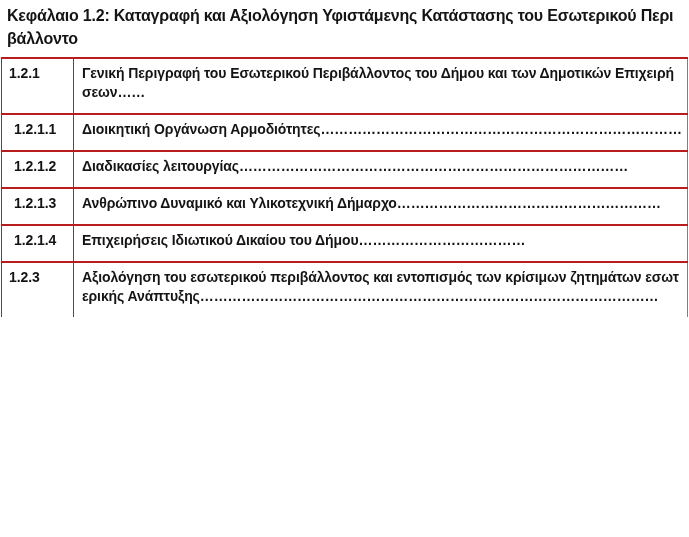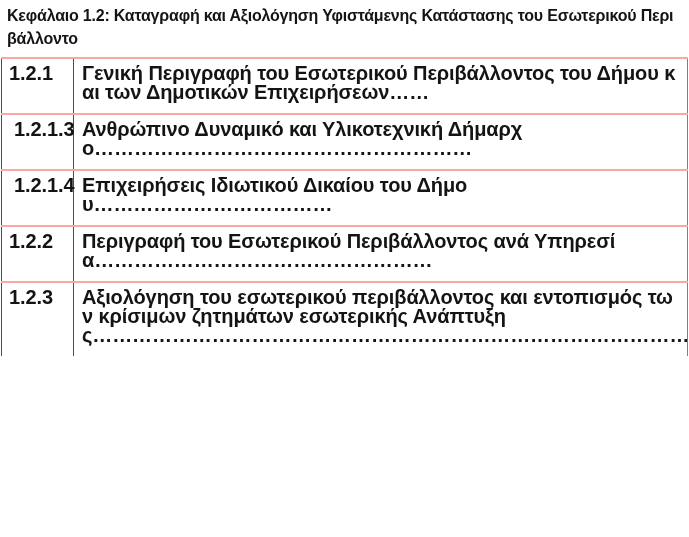--- a/index.html
+++ b/index.html
@@ -26,23 +26,23 @@
     max-height: 46px;
   }
   table.toc {
     border-collapse: collapse;
     table-layout: fixed;
     width: 687px;
     margin-left: 1px;
     margin-top: 7px;
   }
   table.toc td {
-    border-top: 2px solid #fca5a5;
+    border-top: 2px solid #b91c1c;
     vertical-align: top;
-    font-size: 20px;
+    font-size: 14px;
     line-height: 19px;
     padding: 5px 4px 11px 8px;
     letter-spacing: -0.1px;
   }
   td.num {
     width: 60px;
     border-left: 1px solid #4d4d4d;
     border-right: 1px solid #4d4d4d;
     padding-right: 2px;
     white-space: nowrap;
@@ -60,29 +60,33 @@
 
 <div class="heading" id="heading">Κεφάλαιο 1.2: Καταγραφή και Αξιολόγηση Υφιστάμενης Κατάστασης του Εσωτερικού Περιβάλλοντος……………………………………………………………………………………………………..</div>
 
 <table class="toc">
   <tbody id="toc-body">
       <tr>
         <td class="num lvl3">1.2.1</td>
         <td class="ttl">Γενική Περιγραφή του Εσωτερικού Περιβάλλοντος του Δήμου και των Δημοτικών Επιχειρήσεων……</td>
       </tr>
       <tr>
+        <td class="num lvl4">1.2.1.1</td>
+        <td class="ttl">Διοικητική Οργάνωση Αρμοδιότητες……………………………………………………………………</td>
+      </tr>
+      <tr>
+        <td class="num lvl4">1.2.1.2</td>
+        <td class="ttl">Διαδικασίες λειτουργίας…………………………………………………………………………</td>
+      </tr>
+      <tr>
         <td class="num lvl4">1.2.1.3</td>
         <td class="ttl">Ανθρώπινο Δυναμικό και Υλικοτεχνική Δήμαρχο…………………………………………………</td>
       </tr>
       <tr>
         <td class="num lvl4">1.2.1.4</td>
         <td class="ttl">Επιχειρήσεις Ιδιωτικού Δικαίου του Δήμου………………………………</td>
-      </tr>
-      <tr>
-        <td class="num lvl3">1.2.2</td>
-        <td class="ttl">Περιγραφή του Εσωτερικού Περιβάλλοντος ανά Υπηρεσία……………………………………………</td>
       </tr>
       <tr>
         <td class="num lvl3">1.2.3</td>
         <td class="ttl">Αξιολόγηση του εσωτερικού περιβάλλοντος και εντοπισμός των κρίσιμων ζητημάτων εσωτερικής Ανάπτυξης………………………………………………………………………………………</td>
       </tr>
     </tbody>
 </table>
 
 </body></html>

